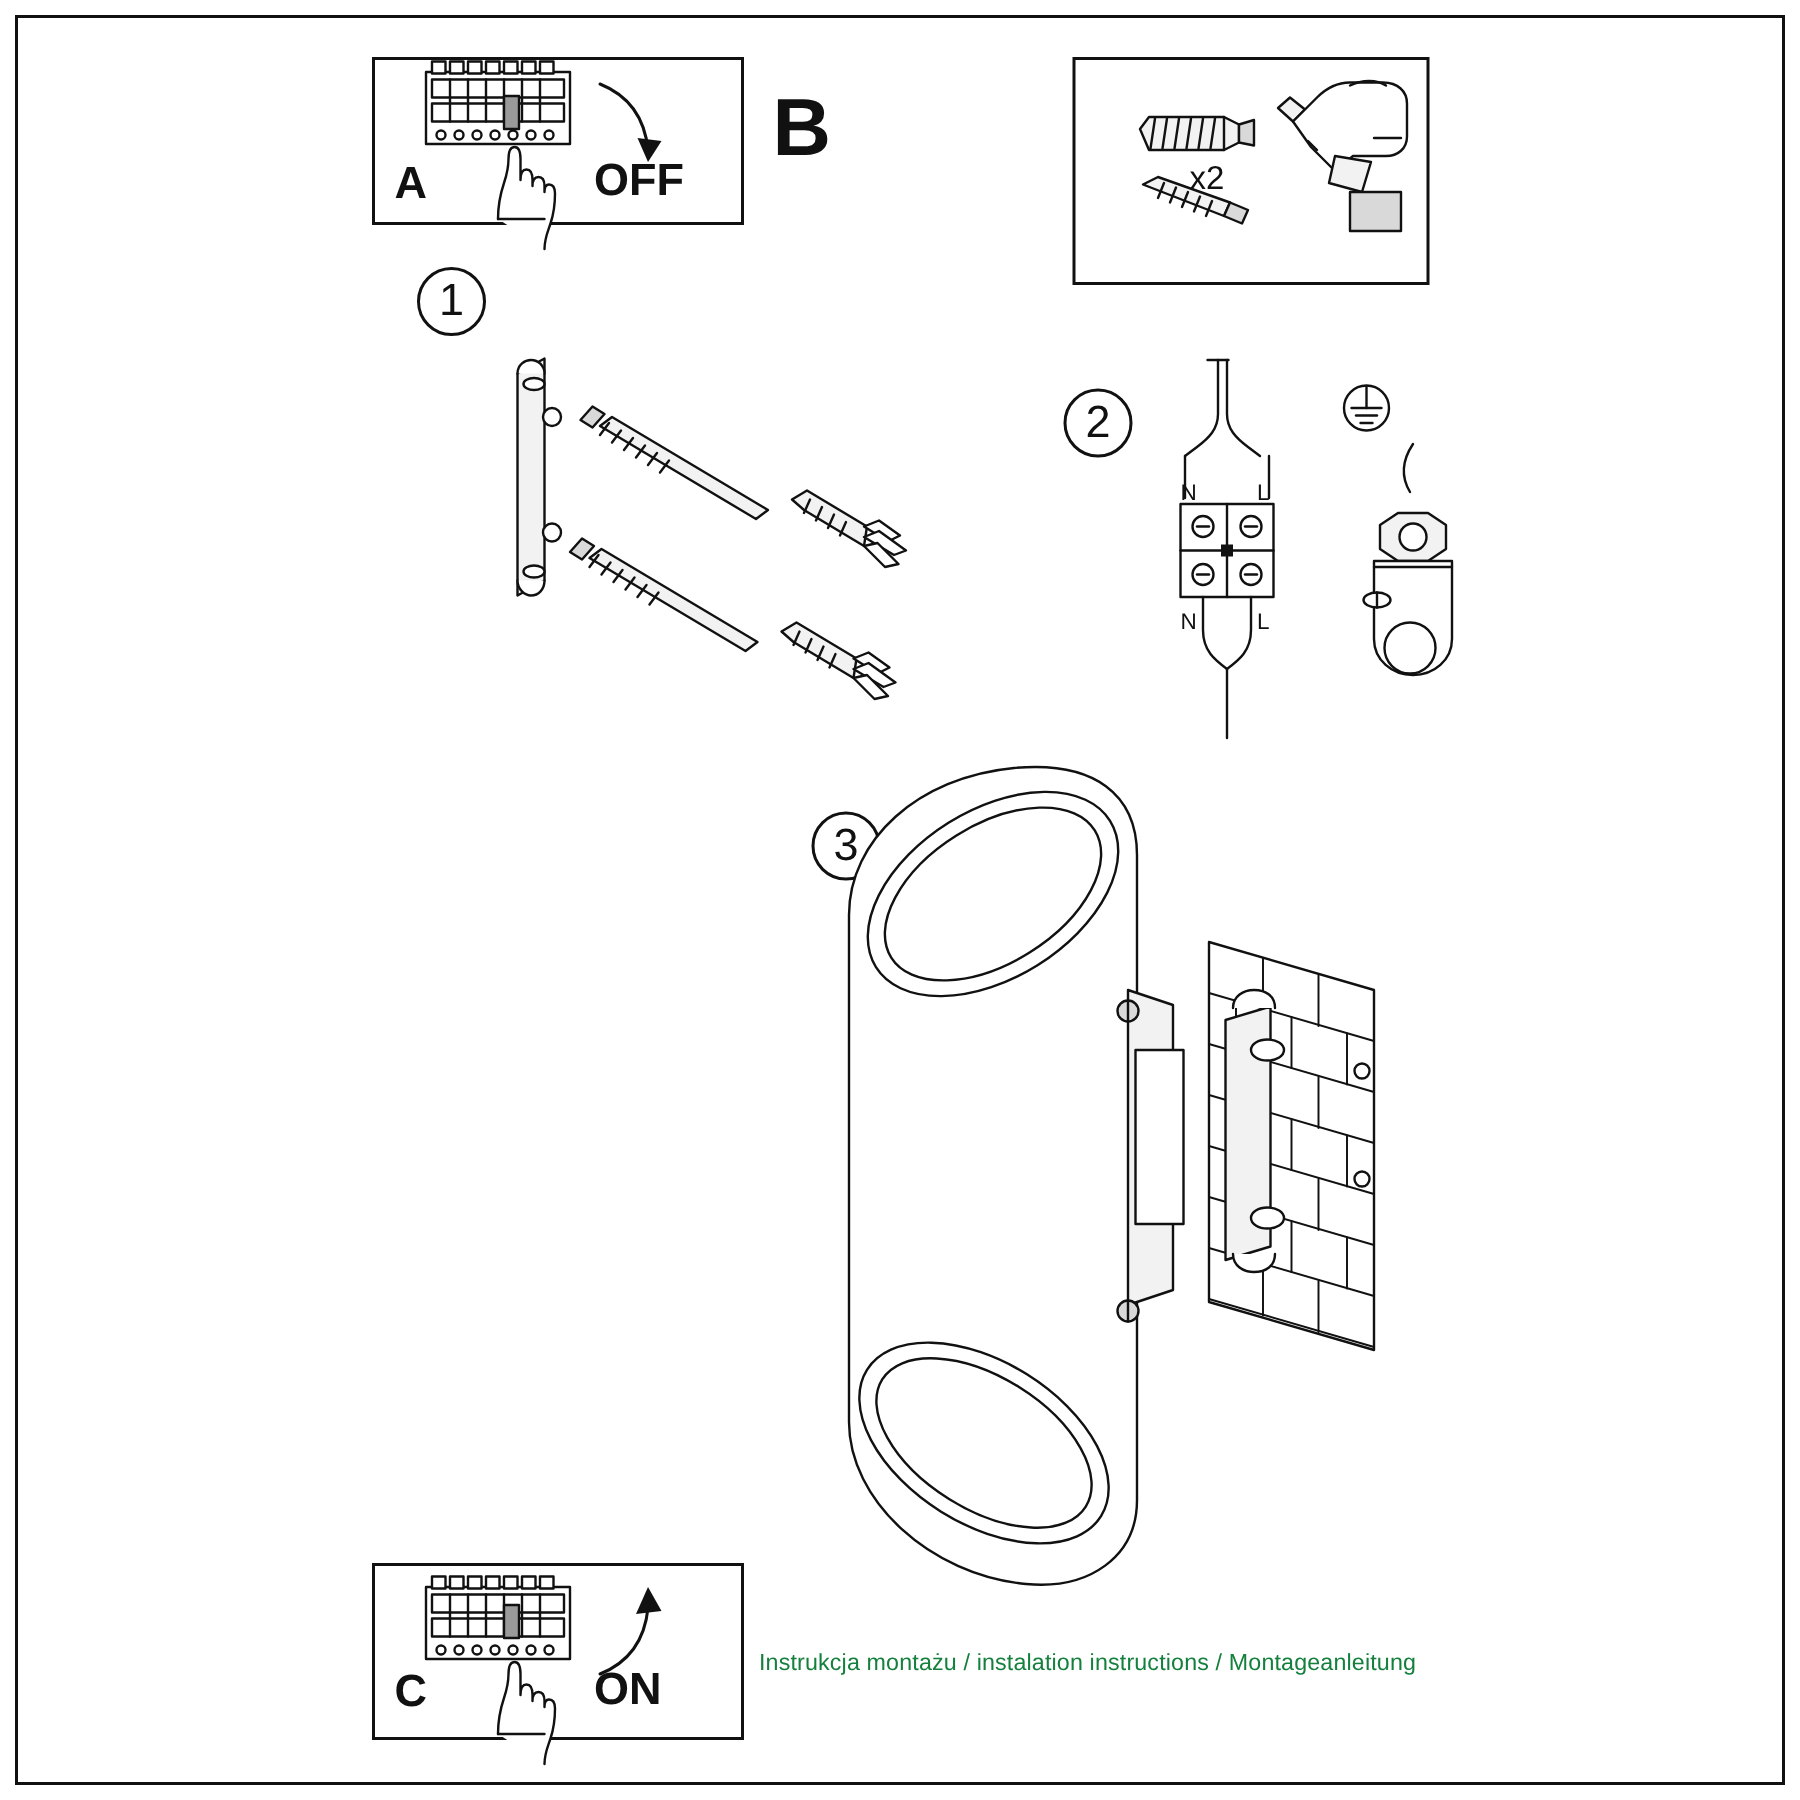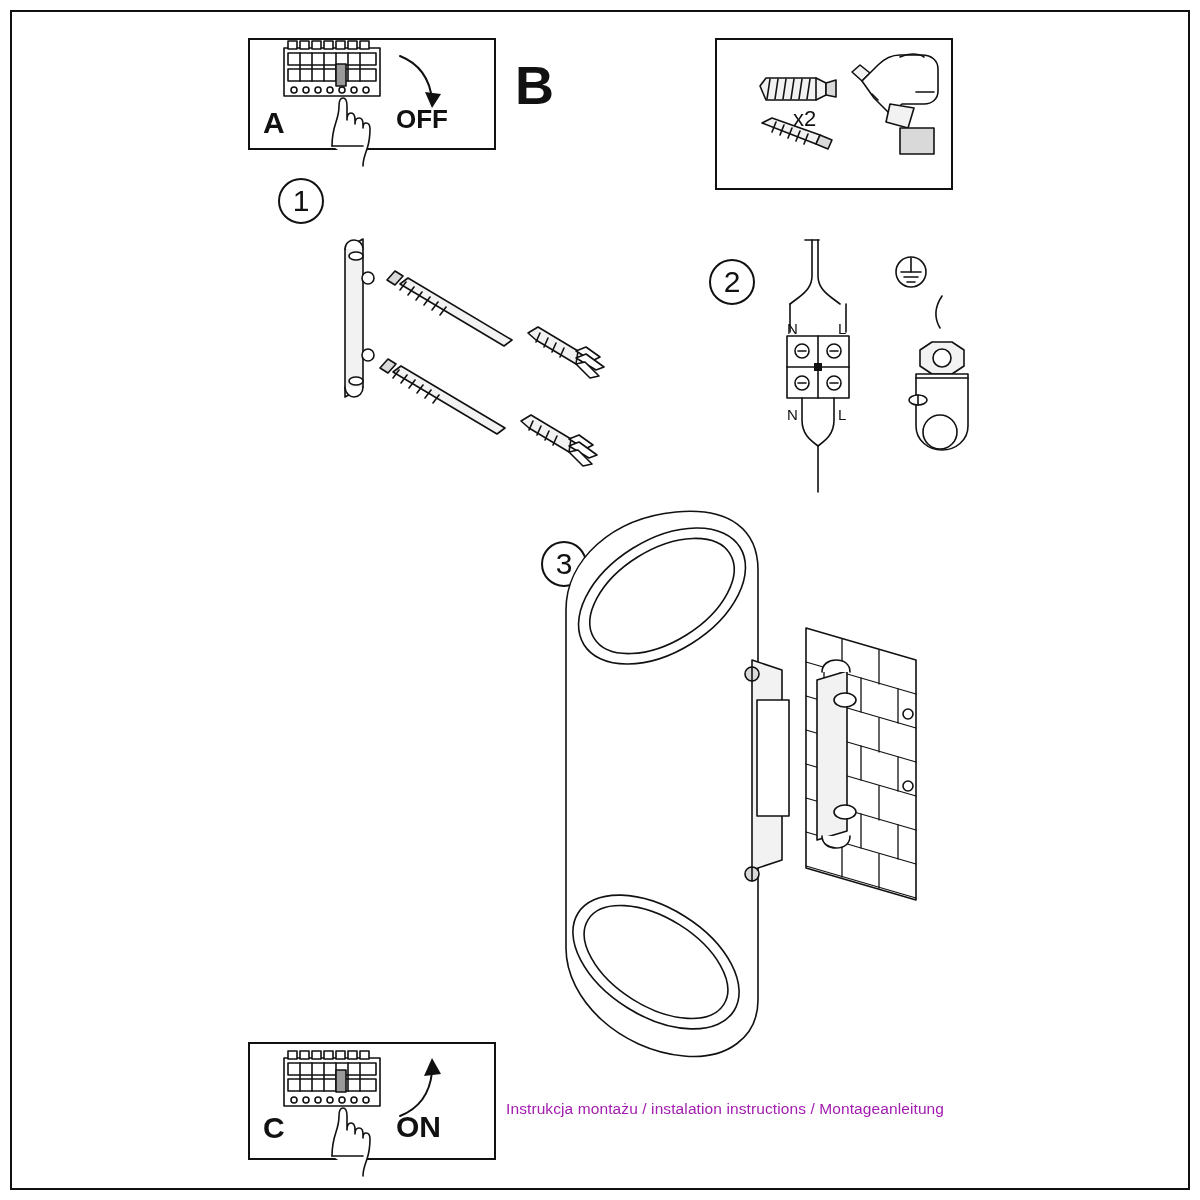--- a/index.html
+++ b/index.html
@@ -36,21 +36,21 @@
   .box-b { left: 715px; top: 38px; width: 238px; height: 152px; }
   .box-c { left: 248px; top: 1042px; width: 248px; height: 118px; }
 
   .lbl {
     position: absolute;
     color: #111;
     line-height: 1;
     white-space: nowrap;
   }
   .lbl-a { left: 263px; top: 108px; font-size: 30px; font-weight: 700; }
-  .lbl-off { left: 396px; top: 106px; font-size: 26px; font-weight: 700; }
+  .lbl-off { left: 396px; top: 106px; font-size: 30px; font-weight: 700; }
   .lbl-bigB { left: 515px; top: 58px; font-size: 54px; font-weight: 700; }
   .lbl-x2 { left: 793px; top: 108px; font-size: 22px; font-weight: 400; }
   .lbl-c { left: 263px; top: 1113px; font-size: 30px; font-weight: 700; }
   .lbl-on { left: 396px; top: 1112px; font-size: 30px; font-weight: 700; }
 
   .circ-num {
     position: absolute;
     width: 46px;
     height: 46px;
     border: 2px solid #111;
@@ -66,21 +66,21 @@
   }
   .num1 { left: 278px; top: 178px; }
   .num2 { left: 709px; top: 259px; }
   .num3 { left: 541px; top: 541px; }
 
   .caption {
     position: absolute;
     left: 506px;
     top: 1097px;
     font-size: 15.5px;
-    color: #a21caf;
+    color: #15803d;
     line-height: 1.55;
     letter-spacing: 0.1px;
   }
   .caption div { white-space: nowrap; }
 
   svg { display: block; }
   .svg-layer {
     position: absolute;
     left: 0;
     top: 0;

